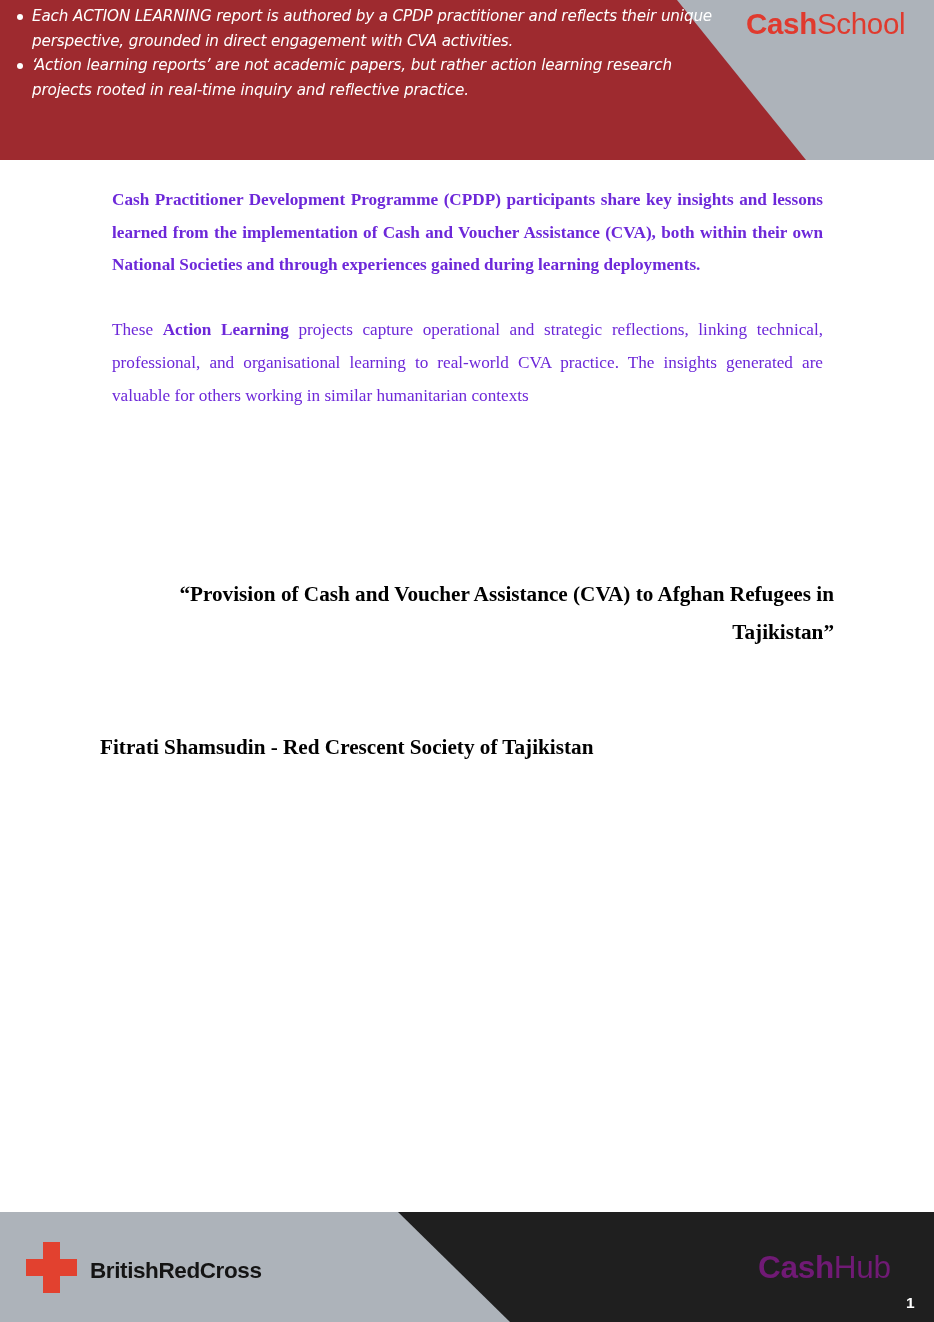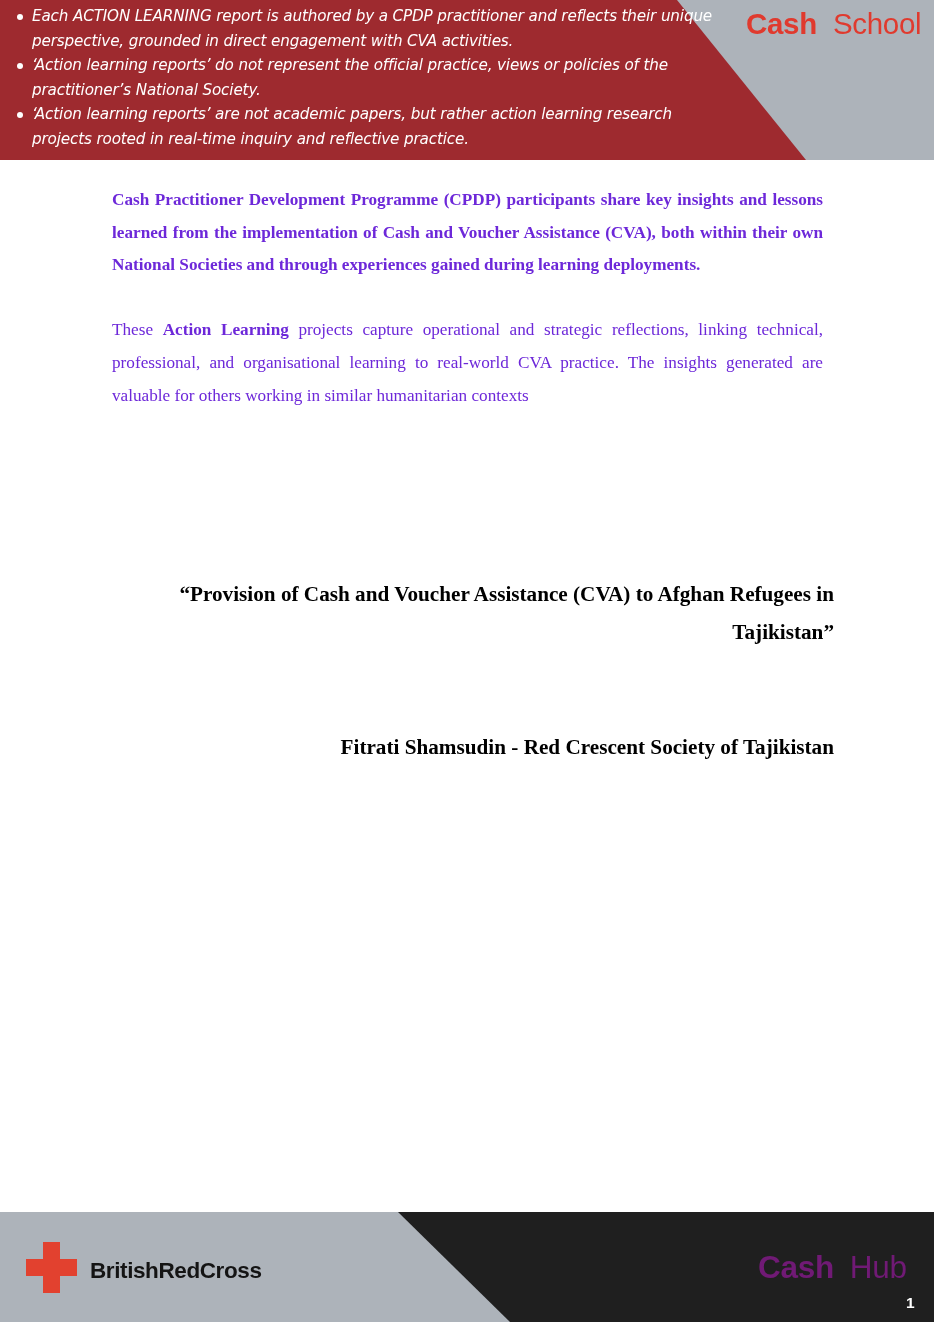--- a/index.html
+++ b/index.html
@@ -62,21 +62,21 @@
       left: 746px;
       top: 6px;
       font-family: "Liberation Sans", sans-serif;
       font-size: 29.5px;
       line-height: 36px;
       color: #e03a2e;
       letter-spacing: -0.3px;
       white-space: nowrap;
     }
     .logo-strong { font-weight: bold; }
-    .logo-light { font-weight: normal; margin-left: 16px; }
+    .logo-light { font-weight: normal; }
 
     
     .content {
       position: absolute;
       left: 112px;
       top: 184px;
       width: 711px;
       color: #6d28d9;
       font-size: 17.2px;
       line-height: 32.7px;
@@ -103,21 +103,21 @@
       line-height: 37.5px;
       font-weight: bold;
       color: #000000;
     }
     .report-author {
       position: absolute;
       left: 100px;
       top: 731px;
       width: 734px;
       margin: 0;
-      text-align: right;
+      text-align: left;
       font-size: 21.2px;
       line-height: 32px;
       font-weight: bold;
       color: #000000;
     }
 
     
     .footer {
       position: absolute;
       left: 0; top: 1212px;
@@ -195,24 +195,20 @@
 <header class="header">
   <div class="header-red"></div>
 
   <ul class="disclaimer-list">
     <li class="disclaimer-item">
       <span class="disclaimer-bullet"></span>
       <span>Each ACTION LEARNING report is authored by a CPDP practitioner and reflects their unique perspective, grounded in direct engagement with CVA activities.</span>
     </li>
     <li class="disclaimer-item">
       <span class="disclaimer-bullet"></span>
-      <span>‘Action learning reports’ do not represent the official practice, views or policies of the practitioner’s National Society.</span>
-    </li>
-    <li class="disclaimer-item">
-      <span class="disclaimer-bullet"></span>
       <span>‘Action learning reports’ are not academic papers, but rather action learning research projects rooted in real-time inquiry and reflective practice.</span>
     </li>
   </ul>
 
   <div class="cashschool-logo">
     <span class="logo-strong">Cash</span><span class="logo-light">School</span>
   </div>
 </header>
 
 <main>

